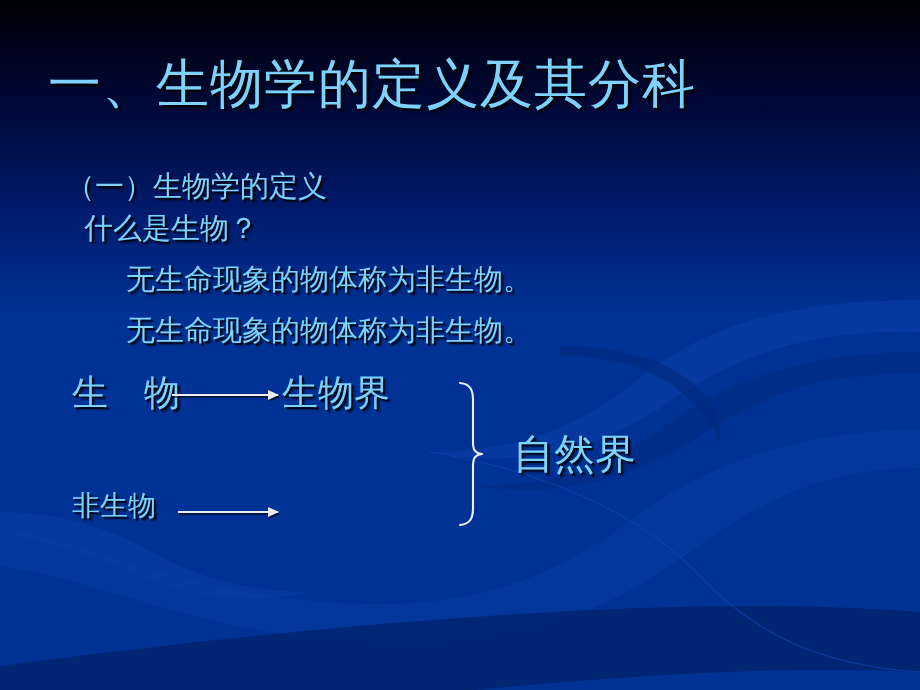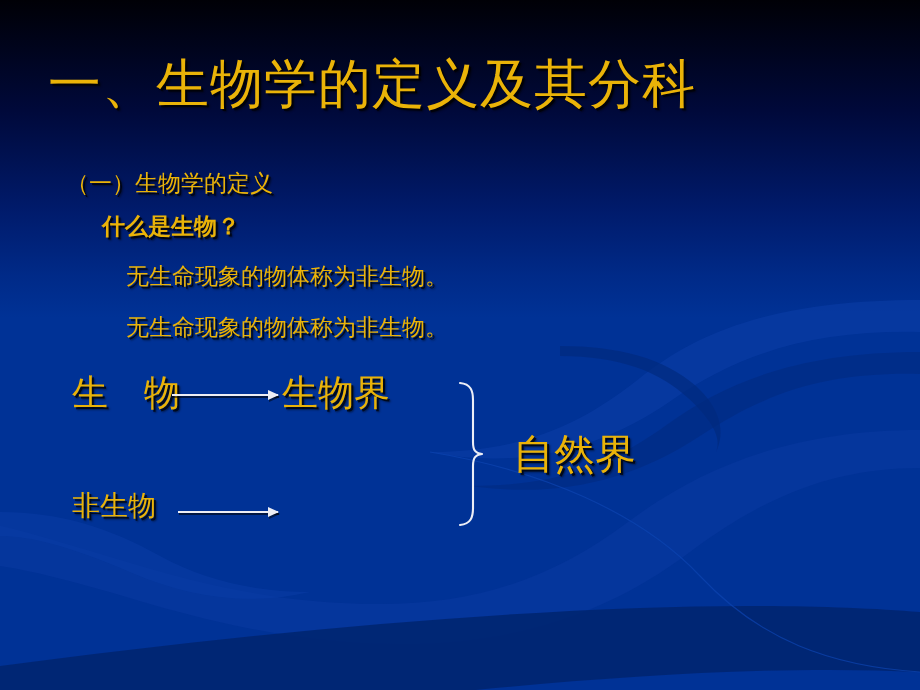--- a/index.html
+++ b/index.html
@@ -22,33 +22,33 @@
         #003296 46%,
         #003296 100%);
   }
   
   .bg-ribbons{position:absolute;inset:0;}
   .bg-ribbons svg{display:block;width:920px;height:690px;}
 
   
   .txt{
     position:absolute;
-    color:#eab308;
+    color:#7dd3fc;
     white-space:pre;
     text-shadow:2px 2px 0 rgba(0,0,0,.72), 3px 3px 2px rgba(0,0,0,.45);
     line-height:1;
   }
   #title{
     left:48px; top:57px;
     font-size:53px;
     letter-spacing:1px;
   }
-  .body-line{font-size:23px;text-align:center;}
+  .body-line{font-size:29px;text-align:center;}
   #line-a{left:66px;  top:172px;}
-  #line-b{left:102px;  top:214px;font-weight:bold;}
+  #line-b{left:84px;  top:214px;}
   #line-c{left:126px; top:265px;}
   #line-d{left:126px; top:316px;}
 
   
   #row1-left   {left:72px;  top:375px; font-size:36px;}
   #row1-right  {left:282px; top:375px; font-size:36px;text-align:right;}
   #row2-left   {left:72px;  top:492px; font-size:28px;}
   #row2-right  {left:282px; top:492px; font-size:36px;}
   #nature      {left:513px; top:434px; font-size:41px;}
 

